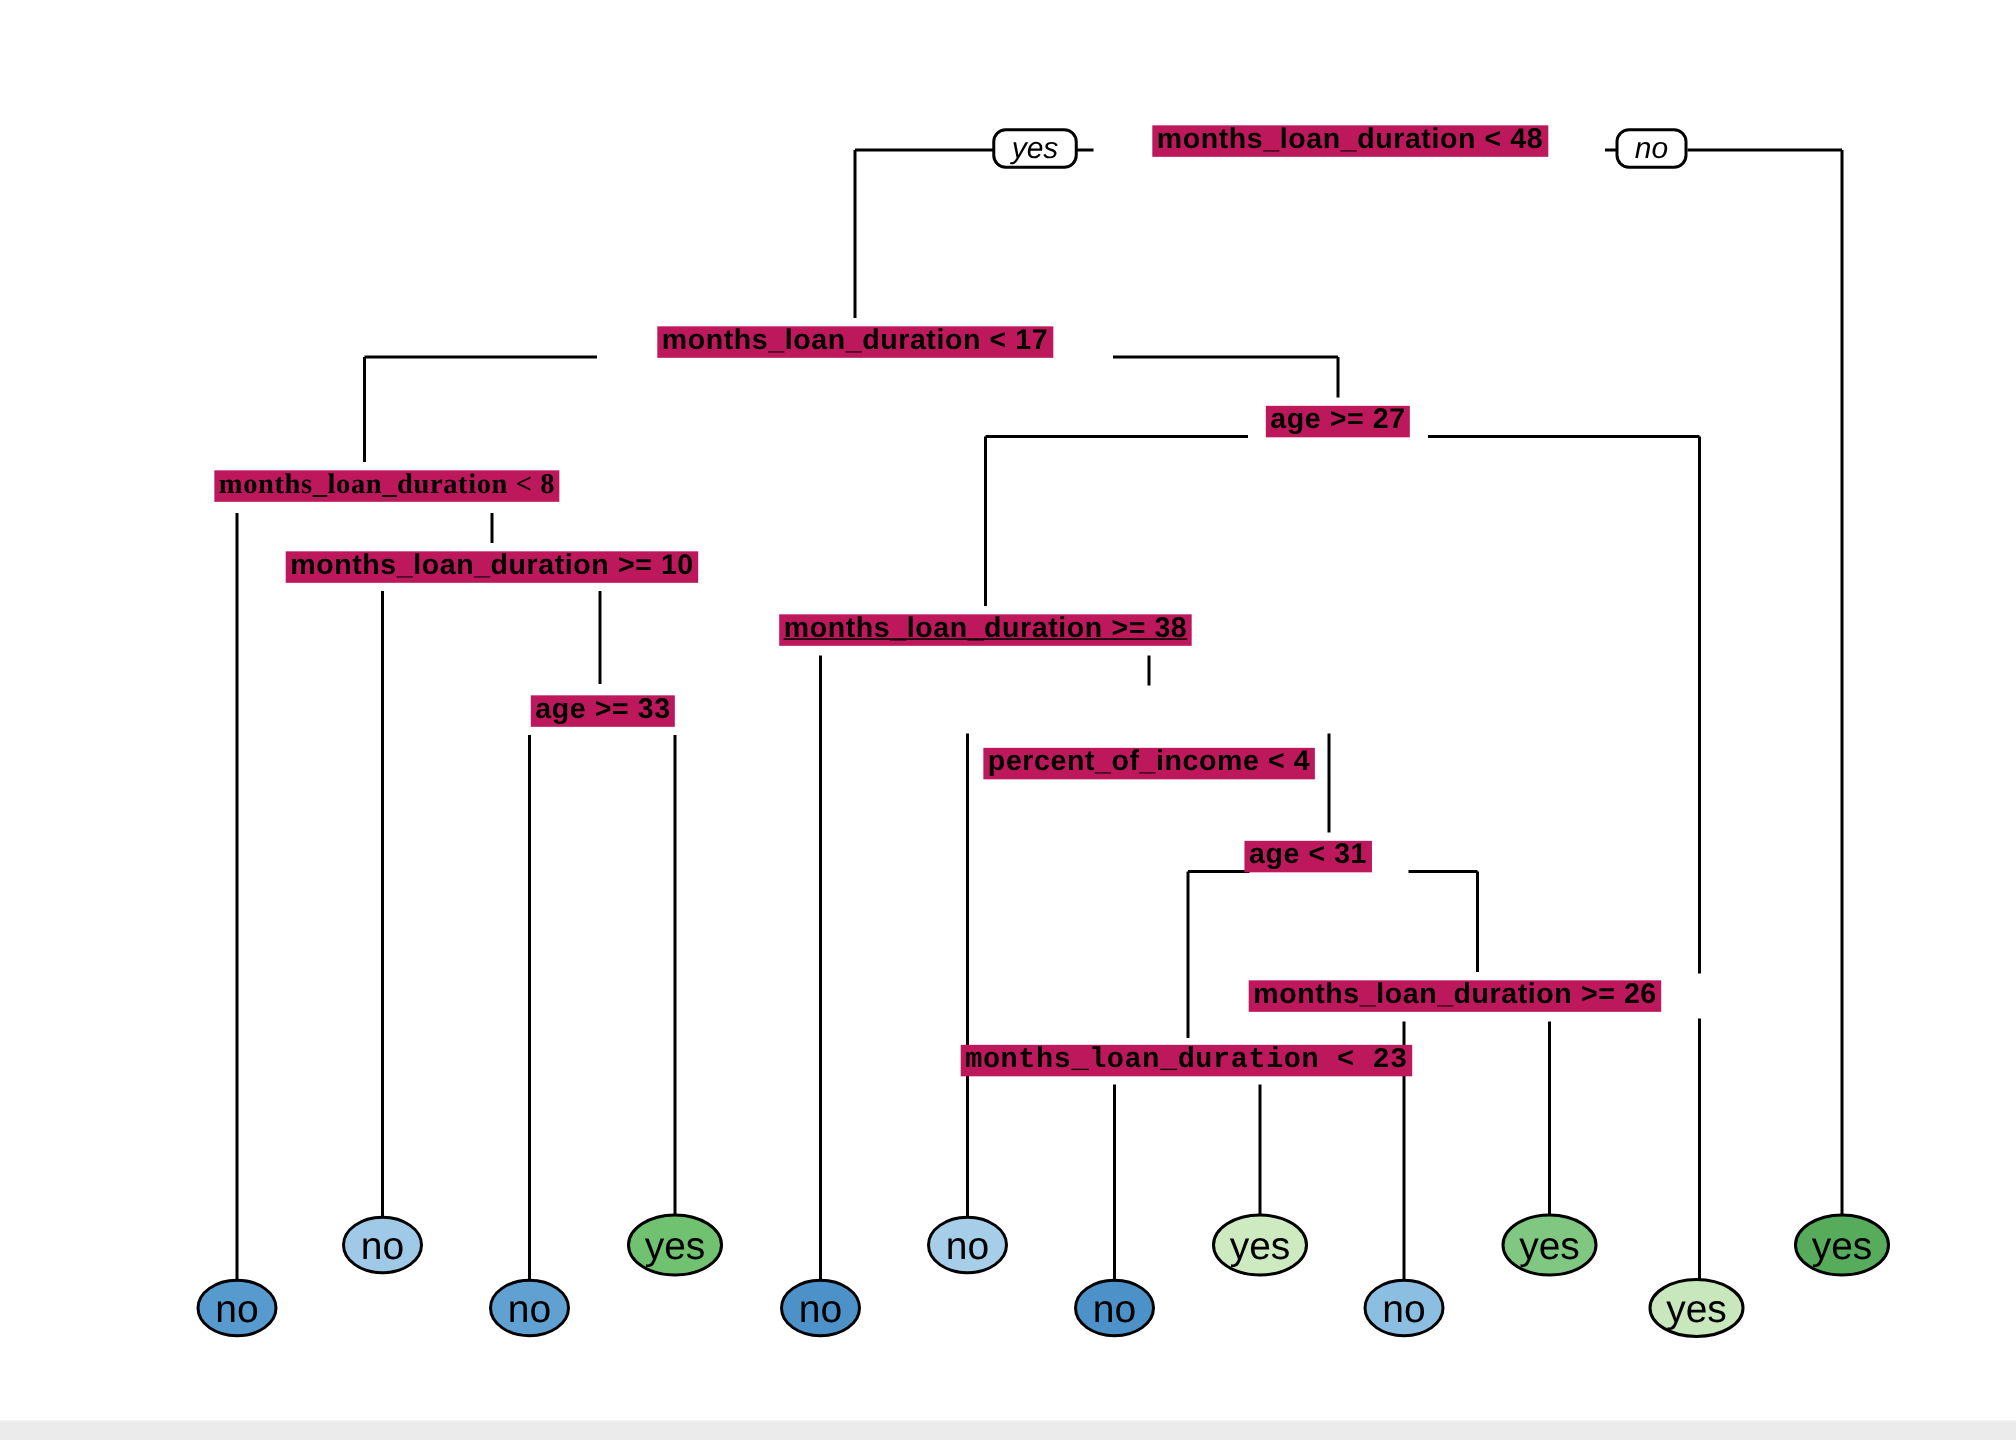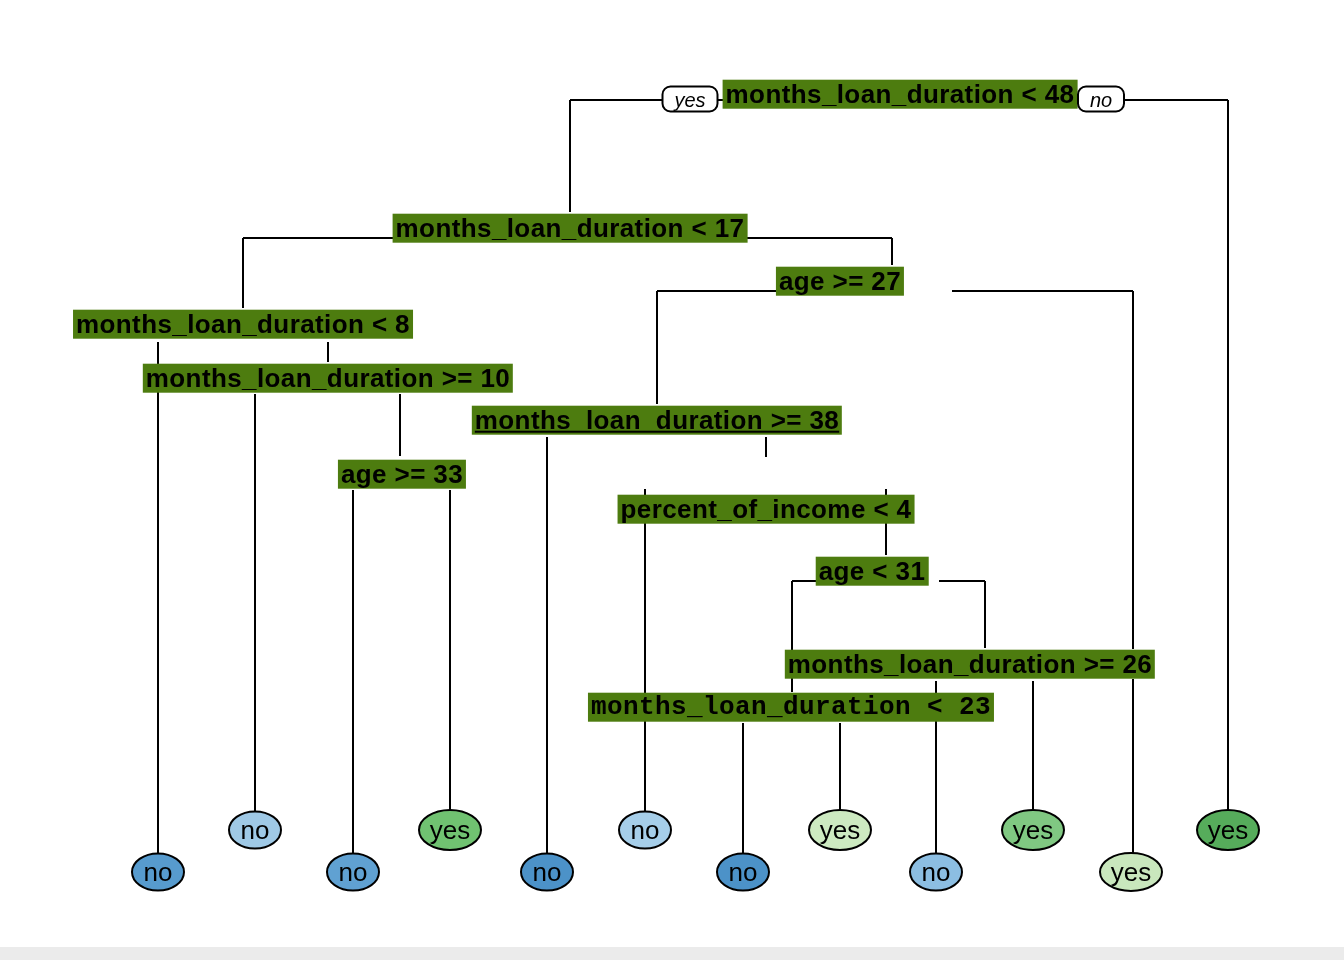--- a/index.html
+++ b/index.html
@@ -5,22 +5,22 @@
   html,body{margin:0;padding:0;}
   body{
     width:1344px;height:960px;position:relative;overflow:hidden;
     background:#ffffff;
     font-family:"Liberation Sans","DejaVu Sans",sans-serif;
   }
   #diagram{position:absolute;left:0;top:0;width:1344px;height:960px;}
   #tree-svg{position:absolute;left:0;top:0;}
   .split-label{
     position:absolute;transform:translate(-50%,-50%);
-    font-weight:bold;font-size:26px;letter-spacing:.4px;color:#000;
-    background:#4d7c0f;padding:0 3px;white-space:nowrap;line-height:1.1;
+    font-weight:bold;font-size:19px;letter-spacing:.4px;color:#000;
+    background:#be185d;padding:0 3px;white-space:nowrap;line-height:1.1;
     z-index:3;
   }
   .branch-box{
     position:absolute;transform:translate(-50%,-50%);
     border:2px solid #000;border-radius:9px;background:#ffffff;
     font-style:italic;font-size:20px;color:#000;
     display:flex;align-items:center;justify-content:center;
     white-space:nowrap;z-index:3;line-height:1;
   }
   .bottom-bar{
@@ -111,24 +111,24 @@
         <text x="1131" y="881" text-anchor="middle" font-size="26" fill="#000">yes</text>
       </g>
       <g>
         <ellipse cx="1228" cy="830" rx="31" ry="20" fill="#56AC5B" stroke="#000000" stroke-width="2"></ellipse>
         <text x="1228" y="839" text-anchor="middle" font-size="26" fill="#000">yes</text>
       </g>
     </svg>
   <div id="labels">
       <div class="split-label" style="left: 900px; top: 94px;">months_loan_duration &lt; 48</div>
       <div class="split-label" style="left: 570px; top: 228px;">months_loan_duration &lt; 17</div>
-      <div class="split-label" style="left: 243px; top: 324px;">months_loan_duration &lt; 8</div>
+      <div class="split-label" style="left: 258px; top: 324px; font-family: Liberation Serif, serif;">months_loan_duration &lt; 8</div>
       <div class="split-label" style="left: 328px; top: 378px;">months_loan_duration &gt;= 10</div>
       <div class="split-label" style="left: 402px; top: 474px; text-align: center;">age &gt;= 33</div>
-      <div class="split-label" style="left: 840px; top: 281px;">age &gt;= 27</div>
+      <div class="split-label" style="left: 892px; top: 281px;">age &gt;= 27</div>
       <div class="split-label" style="left: 657px; top: 420px; text-decoration: underline;">months_loan_duration &gt;= 38</div>
       <div class="split-label" style="left: 766px; top: 473px; margin-top: 36px;">percent_of_income &lt; 4</div>
       <div class="split-label" style="left: 872px; top: 571px;">age &lt; 31</div>
       <div class="split-label" style="left: 970px; top: 664px;">months_loan_duration &gt;= 26</div>
       <div class="split-label" style="left: 791px; top: 707px; font-family: Liberation Mono, monospace;">months_loan_duration &lt; 23</div>
       <div class="branch-box" style="left: 690px; top: 99px; width: 53px; height: 23px;">yes</div>
       <div class="branch-box" style="left: 1101px; top: 99px; width: 44px; height: 23px;">no</div>
     </div>
   <div class="bottom-bar"></div>
 </div>

